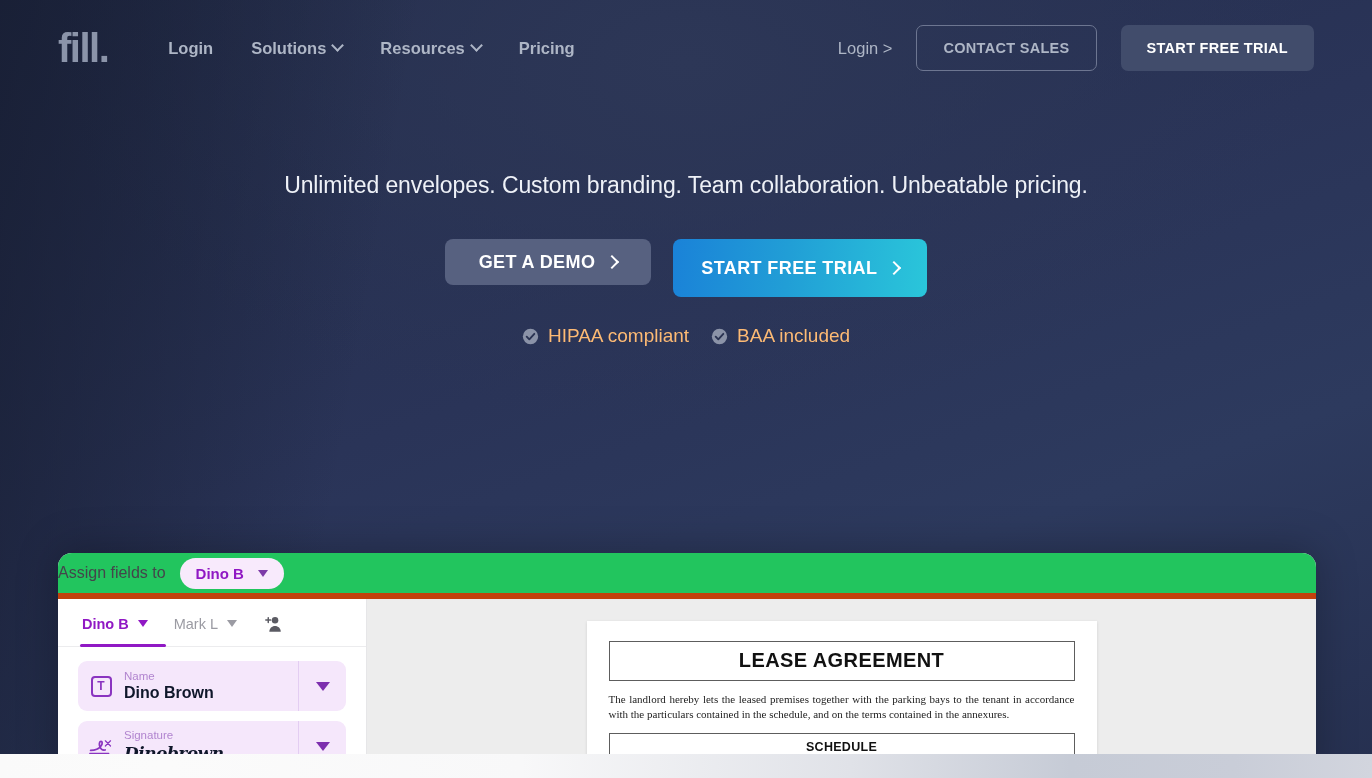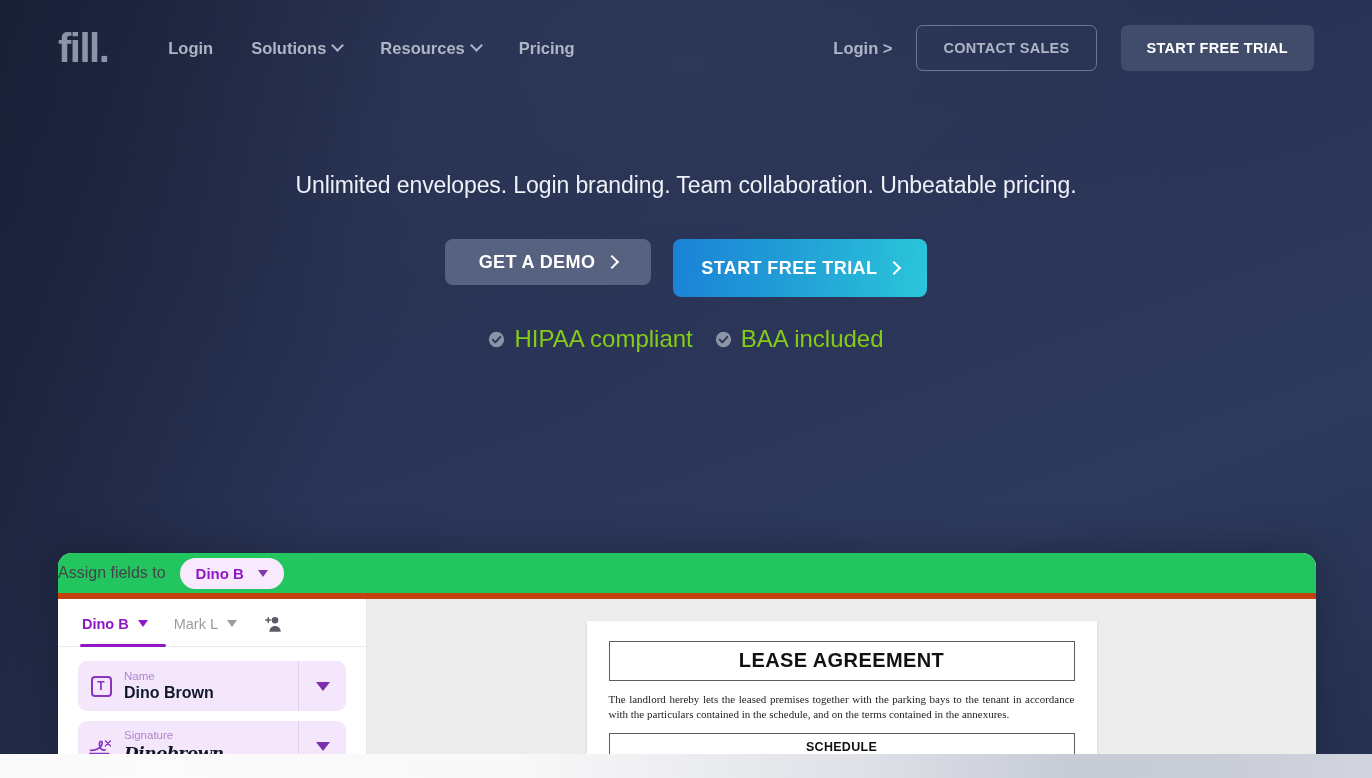--- a/index.html
+++ b/index.html
@@ -59,21 +59,21 @@
     width: 9px; height: 9px;
     border-right: 2px solid #aeb6c6;
     border-bottom: 2px solid #aeb6c6;
     transform: translateY(-3px) rotate(45deg);
   }
   .nav-right {
     margin-left: auto;
     display: flex; align-items: center; gap: 24px;
   }
   .login-link {
-    color: #aeb6c6; font-size: 16.5px; font-weight: 700;
+    color: #aeb6c6; font-size: 16.5px; font-weight: 400;
     cursor: pointer; white-space: nowrap;
   }
   .btn-outline {
     border: 1px solid #6d7691;
     border-radius: 7px;
     color: #aeb6c6;
     font-size: 14.5px;
     font-weight: 700;
     letter-spacing: .3px;
     padding: 14px 26px;
@@ -149,22 +149,22 @@
     border-top: 2.6px solid currentColor;
     transform: rotate(45deg);
   }
   .badges {
     margin-top: 28px;
     display: flex; justify-content: center; align-items: center;
     gap: 22px;
   }
   .badge {
     display: flex; align-items: center; gap: 9px;
-    color: #84cc16;
-    font-size: 24px;
+    color: #fdba74;
+    font-size: 19px;
   }
   .badge svg { display: block; }
 
   
   .app-card {
     position: absolute;
     left: 58px;
     top: 553px;
     width: 1258px;
     height: 230px;
@@ -356,21 +356,21 @@
 
   <div class="nav-right">
     <div class="login-link">Login &gt;</div>
     <button class="btn-outline">CONTACT SALES</button>
     <button class="btn-solid-dark">START FREE TRIAL</button>
   </div>
 </div>
 
 <div class="hero">
 
-  <p class="subhead">Unlimited envelopes. Login branding. Team collaboration. Unbeatable pricing.</p>
+  <p class="subhead">Unlimited envelopes. Custom branding. Team collaboration. Unbeatable pricing.</p>
 
   <div class="cta-row">
     <button class="btn-demo">
       <span>GET A DEMO</span>
       <span class="arrow"></span>
     </button>
     <button class="btn-trial">
       <span>START FREE TRIAL</span>
       <span class="arrow"></span>
     </button>

